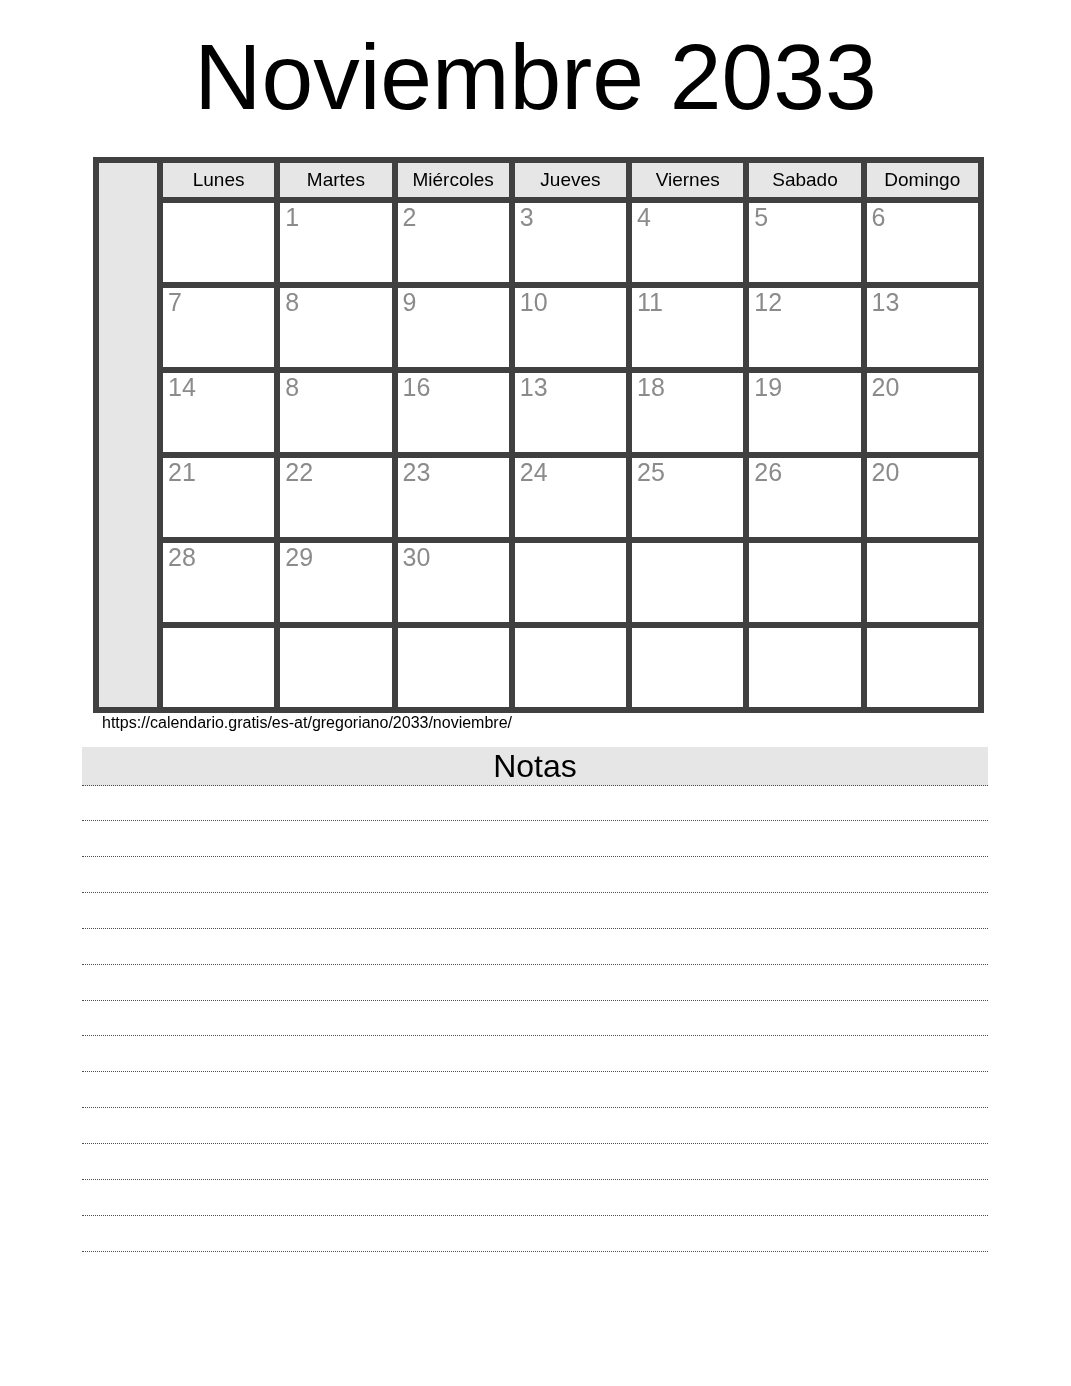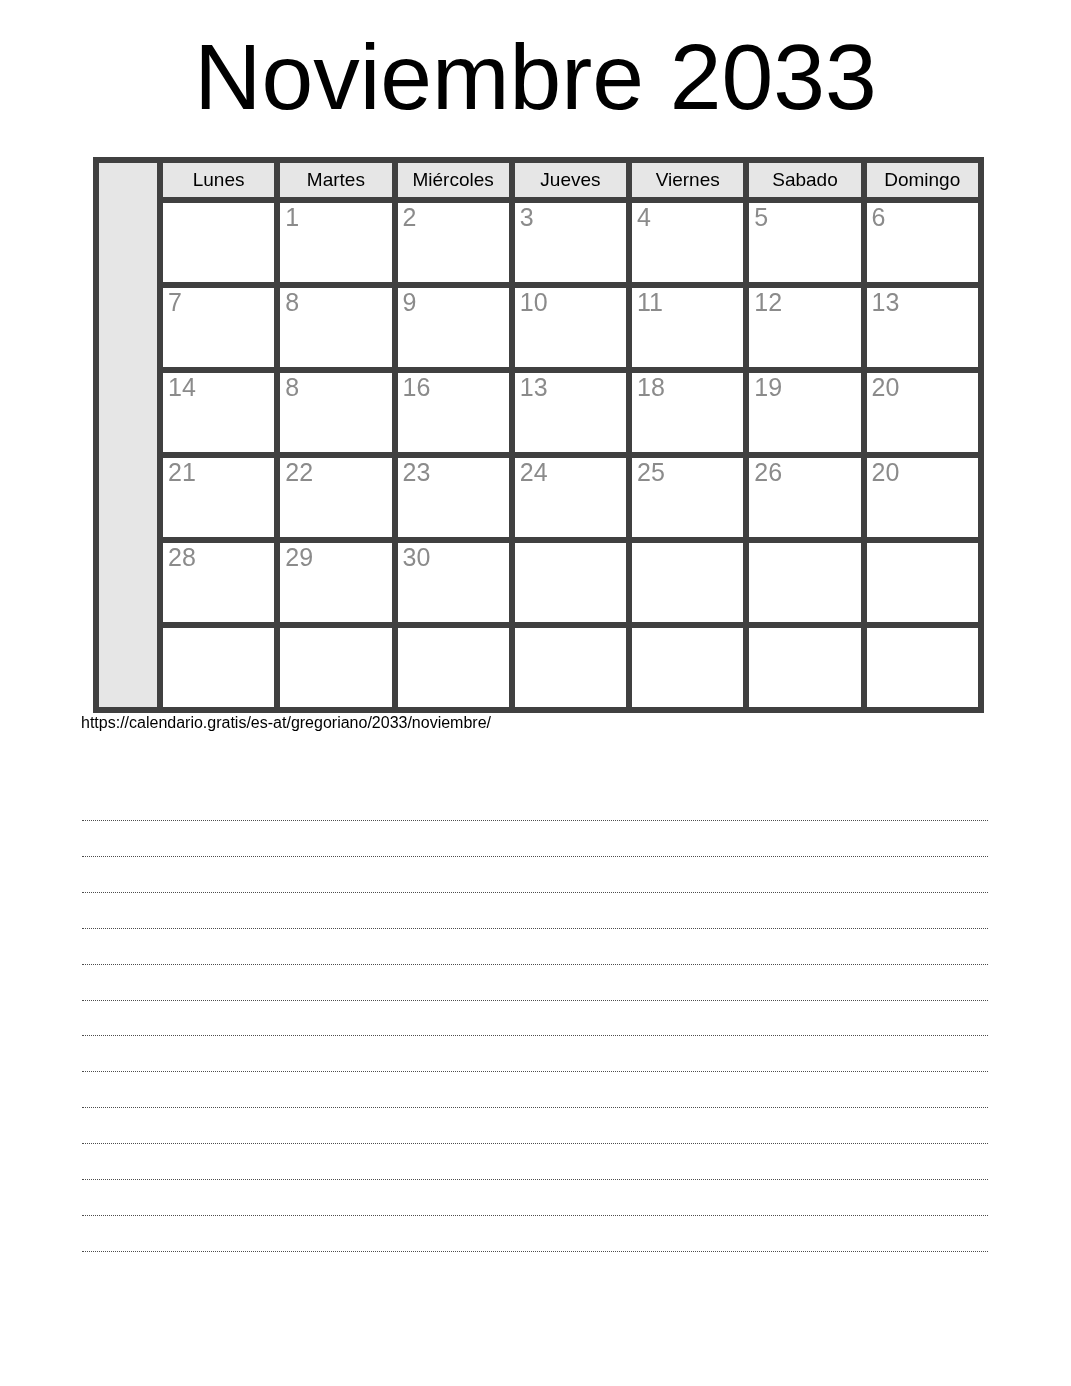--- a/index.html
+++ b/index.html
@@ -64,21 +64,21 @@
     background: #ffffff;
     vertical-align: top;
     text-align: left;
     font-size: 25px;
     color: #8b8b8b;
     padding: 1px 0 0 5px;
     line-height: 1.05;
   }
   .url-line {
     position: absolute;
-    left: 81px;
+    left: 102px;
     top: 713px;
     font-size: 16px;
     line-height: 20px;
     color: #000000;
     white-space: nowrap;
   }
   .notas-bar {
     position: absolute;
     left: 82px;
     top: 747px;
@@ -183,20 +183,23 @@
           <td></td>
           <td></td>
           <td></td>
           <td></td>
         </tr>
       </tbody>
   </table>
 
   <div class="url-line">https://calendario.gratis/es-at/gregoriano/2033/noviembre/</div>
 
+  <div class="notas-bar">
+    <span class="notas-title">Notas</span>
+  </div>
 
   <div>
       <div class="note-line" style="top: 820px;"></div>
       <div class="note-line" style="top: 855.9px;"></div>
       <div class="note-line" style="top: 891.8px;"></div>
       <div class="note-line" style="top: 927.7px;"></div>
       <div class="note-line" style="top: 963.6px;"></div>
       <div class="note-line" style="top: 999.5px;"></div>
       <div class="note-line" style="top: 1035.4px;"></div>
       <div class="note-line" style="top: 1071.3px;"></div>

